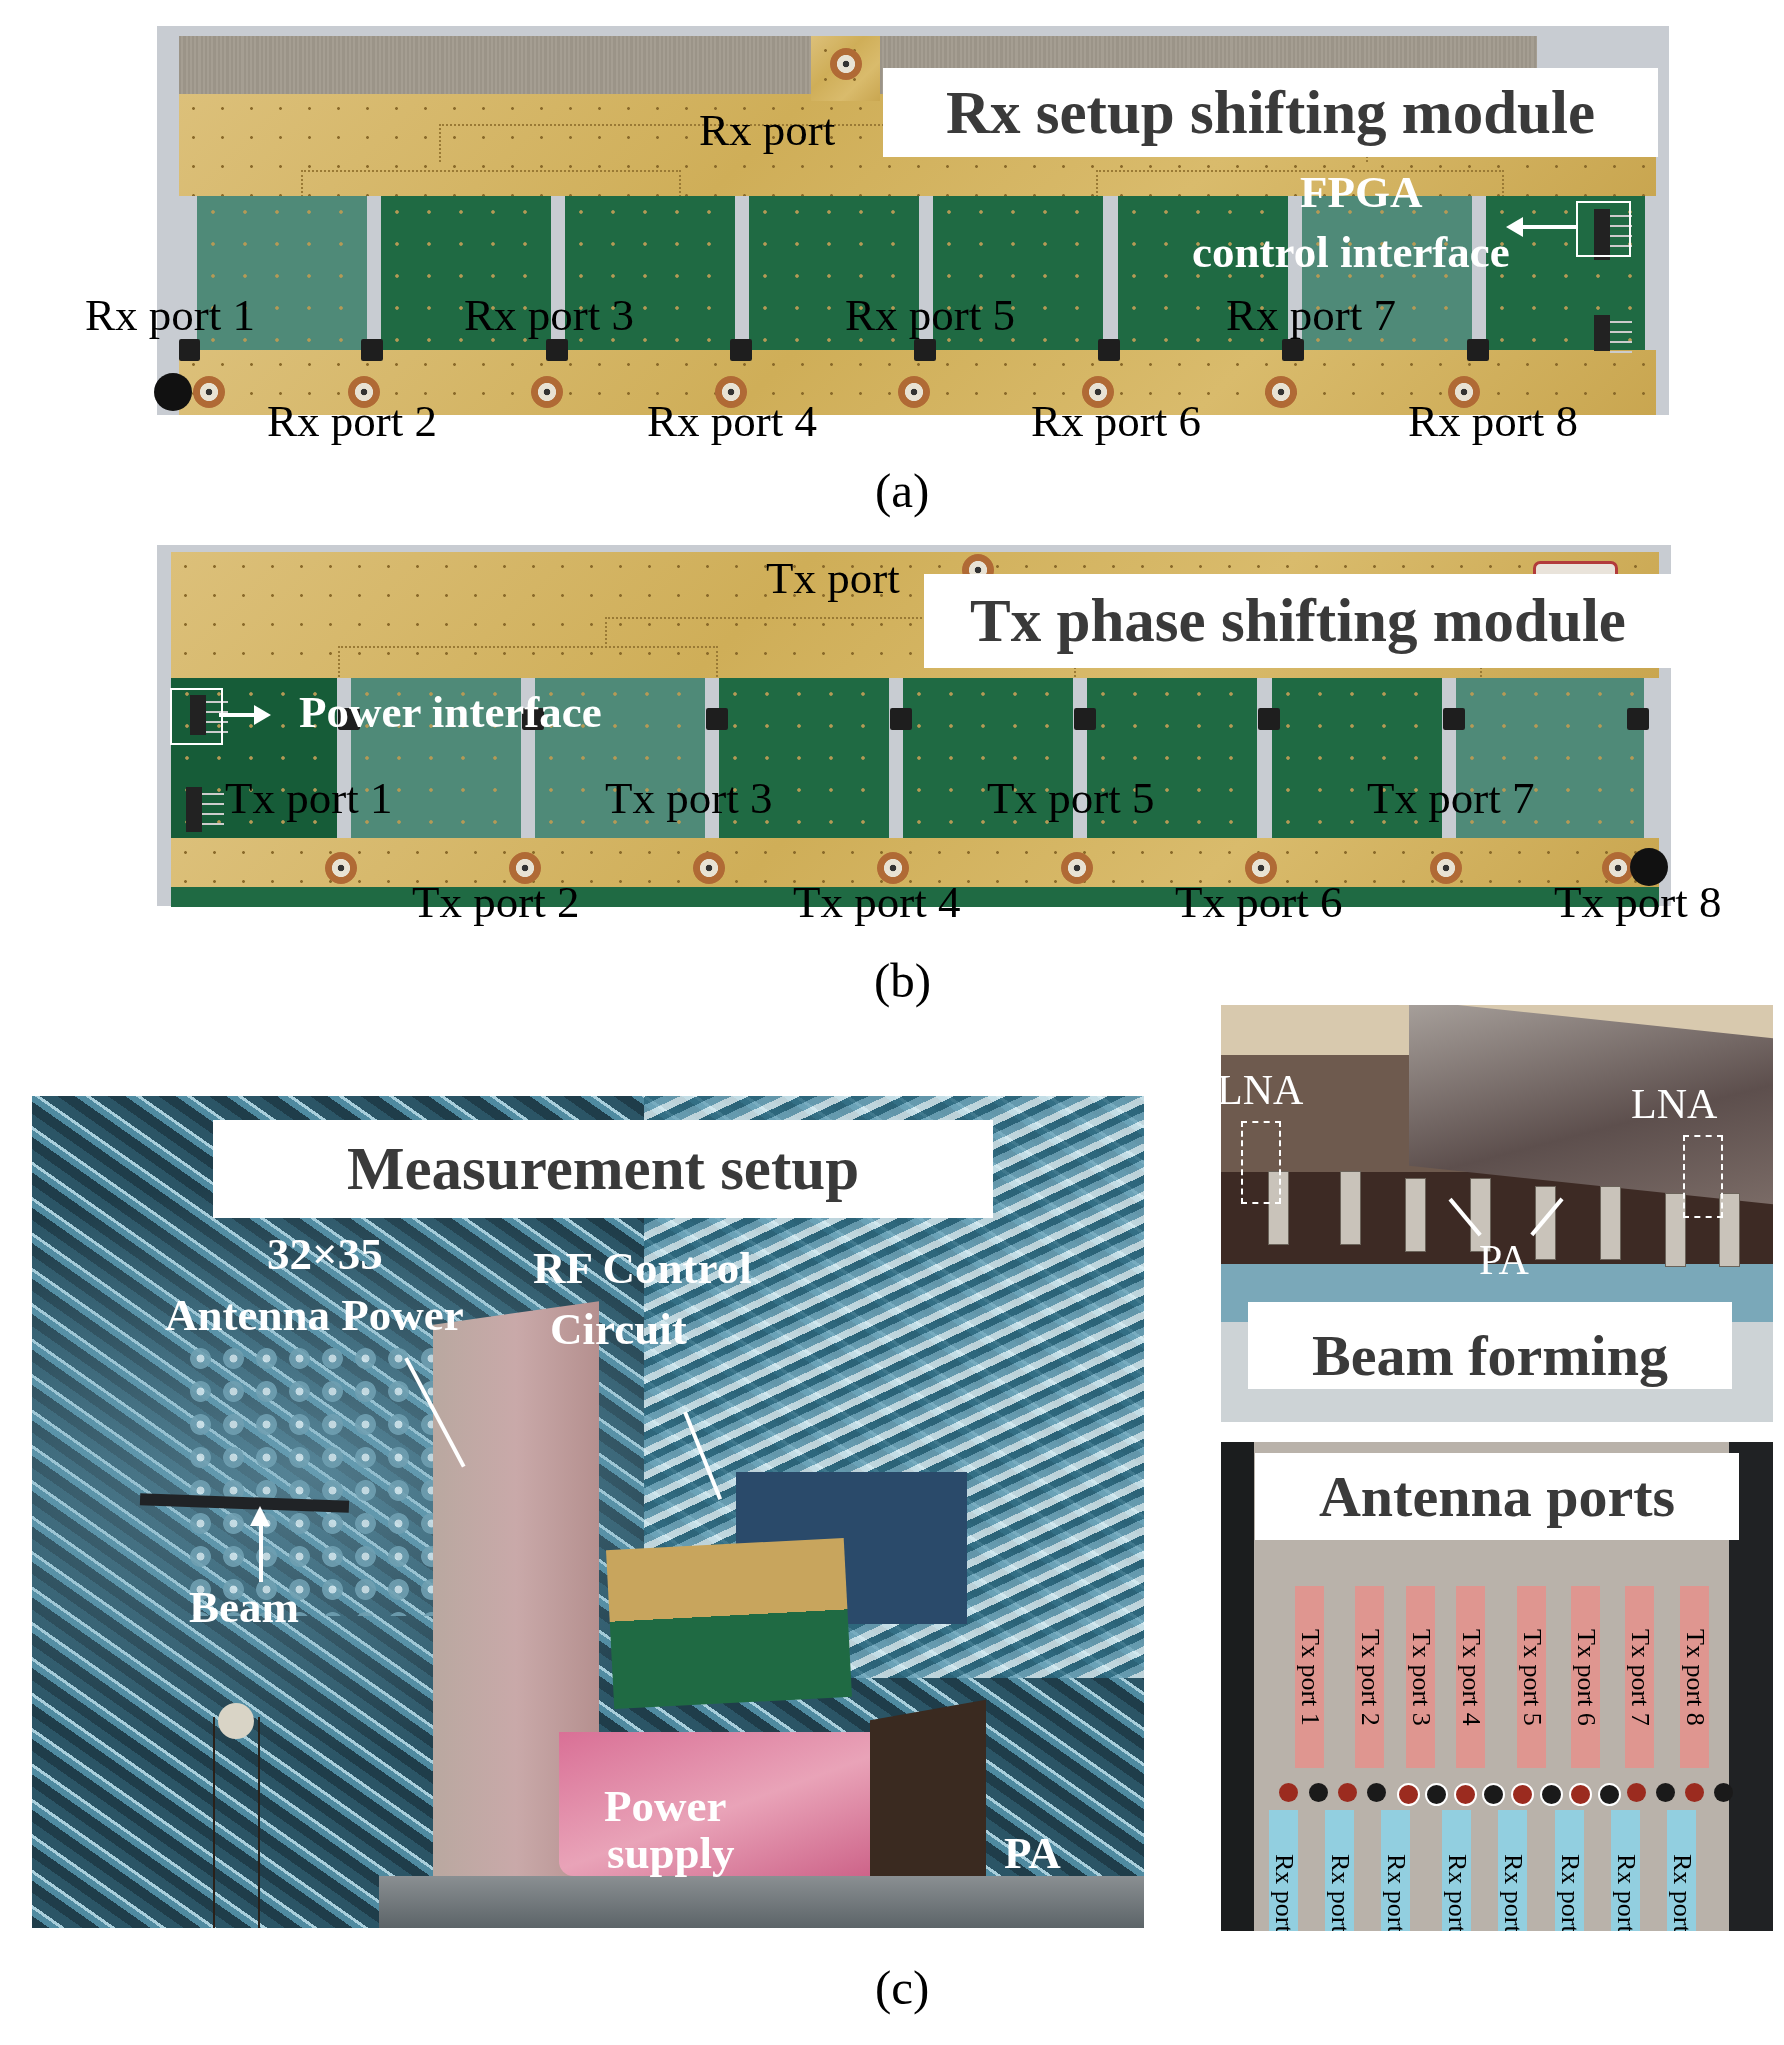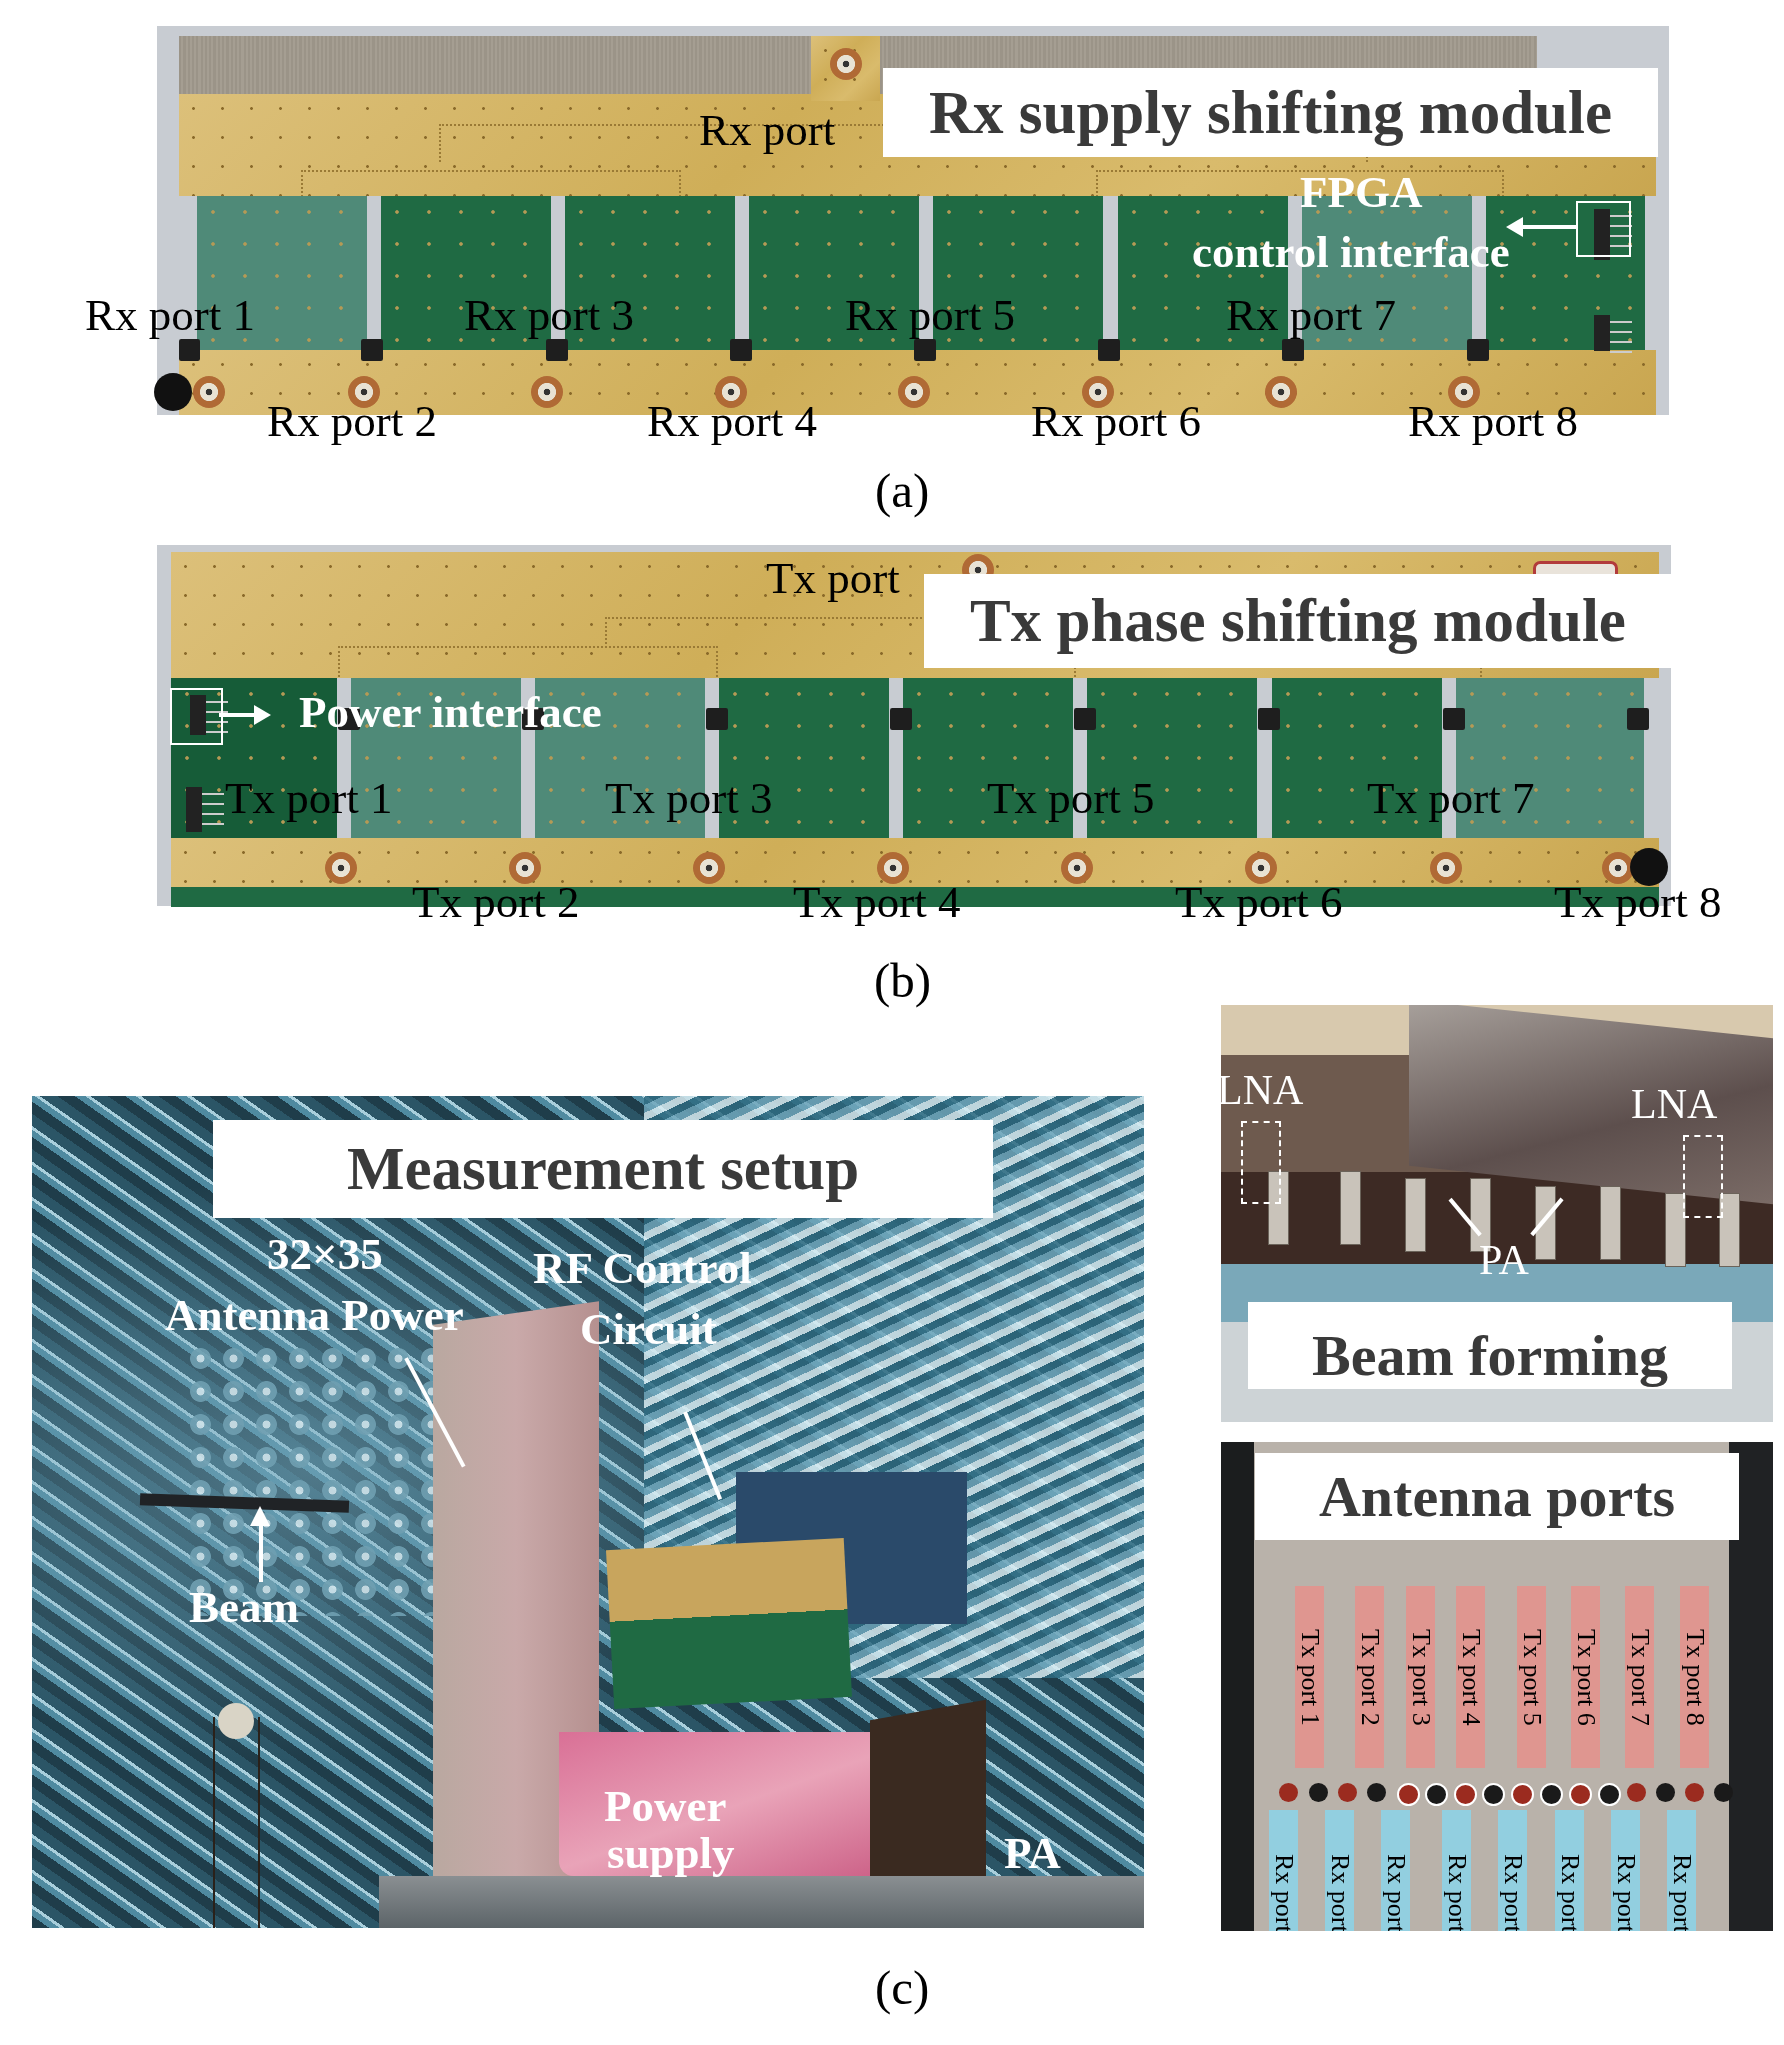--- a/index.html
+++ b/index.html
@@ -116,21 +116,21 @@
   <div class="sma" style="left:1291px;top:350px;"></div>
 
   <div class="header-pins" style="left:1437px;top:183px;"></div>
   <div class="header-pins" style="left:1437px;top:289px;height:36px;"></div>
   <div class="outline-box" style="left:1419px;top:175px;width:51px;height:52px;"></div>
   <div class="arrow-line" style="left:1365px;top:199px;width:54px;height:3.6px;"></div>
   <div class="abs" style="left:1349px;top:191px;width:0;height:0;border-top:10px solid transparent;border-bottom:10px solid transparent;border-right:17.3px solid #fff;"></div>
 </div>
 
 <div class="title-box" style="left:883px;top:68px;width:775px;height:89px;">
-  <span>Rx supply shifting module</span>
+  <span>Rx setup shifting module</span>
 </div>
 <div class="lbl" style="left:699px;top:108px;">Rx port</div>
 <div class="lbl-w" style="left:1300px;top:170px;">FPGA</div>
 <div class="lbl-w" style="left:1192px;top:230px;">control interface</div>
 
 <div class="lbl" style="left:85px;top:293px;">Rx port 1</div>
 <div class="lbl" style="left:464px;top:293px;">Rx port 3</div>
 <div class="lbl" style="left:845px;top:293px;">Rx port 5</div>
 <div class="lbl" style="left:1226px;top:293px;">Rx port 7</div>
 <div class="lbl" style="left:267px;top:399px;">Rx port 2</div>
@@ -209,21 +209,21 @@
   <div class="abs" style="left:838px;top:614px;width:116px;height:188px;background:#3a2a20;transform:skewY(-10deg);"></div>
   <div class="floor" style="left:347px;top:780px;width:765px;height:52px;"></div>
 </div>
 
 <div class="title-box" style="left:213px;top:1120px;width:780px;height:98px;">
   <span>Measurement setup</span>
 </div>
 <div class="lbl-w" style="left:267px;top:1232px;">32×35</div>
 <div class="lbl-w" style="left:165px;top:1293px;">Antenna Power</div>
 <div class="lbl-w" style="left:533px;top:1246px;">RF Control</div>
-<div class="lbl-w" style="left:580px;top:1307px;">Circuit</div>
+<div class="lbl-w" style="left:550px;top:1307px;">Circuit</div>
 <div class="lbl-w" style="left:189px;top:1585px;">Beam</div>
 <div class="lbl-w" style="left:604px;top:1784px;">Power</div>
 <div class="lbl-w" style="left:607px;top:1831px;">supply</div>
 <div class="lbl-w" style="left:1004px;top:1831px;">PA</div>
 
 <div class="arrow-line" style="left:404px;top:1358px;width:4.3px;height:123px;transform:rotate(-28deg);transform-origin:top;"></div>
 <div class="arrow-line" style="left:683px;top:1412px;width:4.3px;height:94px;transform:rotate(-22deg);transform-origin:top;"></div>
 <div class="arrow-line" style="left:259px;top:1524px;width:4.3px;height:58px;"></div>
 <div class="abs" style="left:250px;top:1506px;width:0;height:0;border-left:10.8px solid transparent;border-right:10.8px solid transparent;border-bottom:20px solid #fff;"></div>
 

